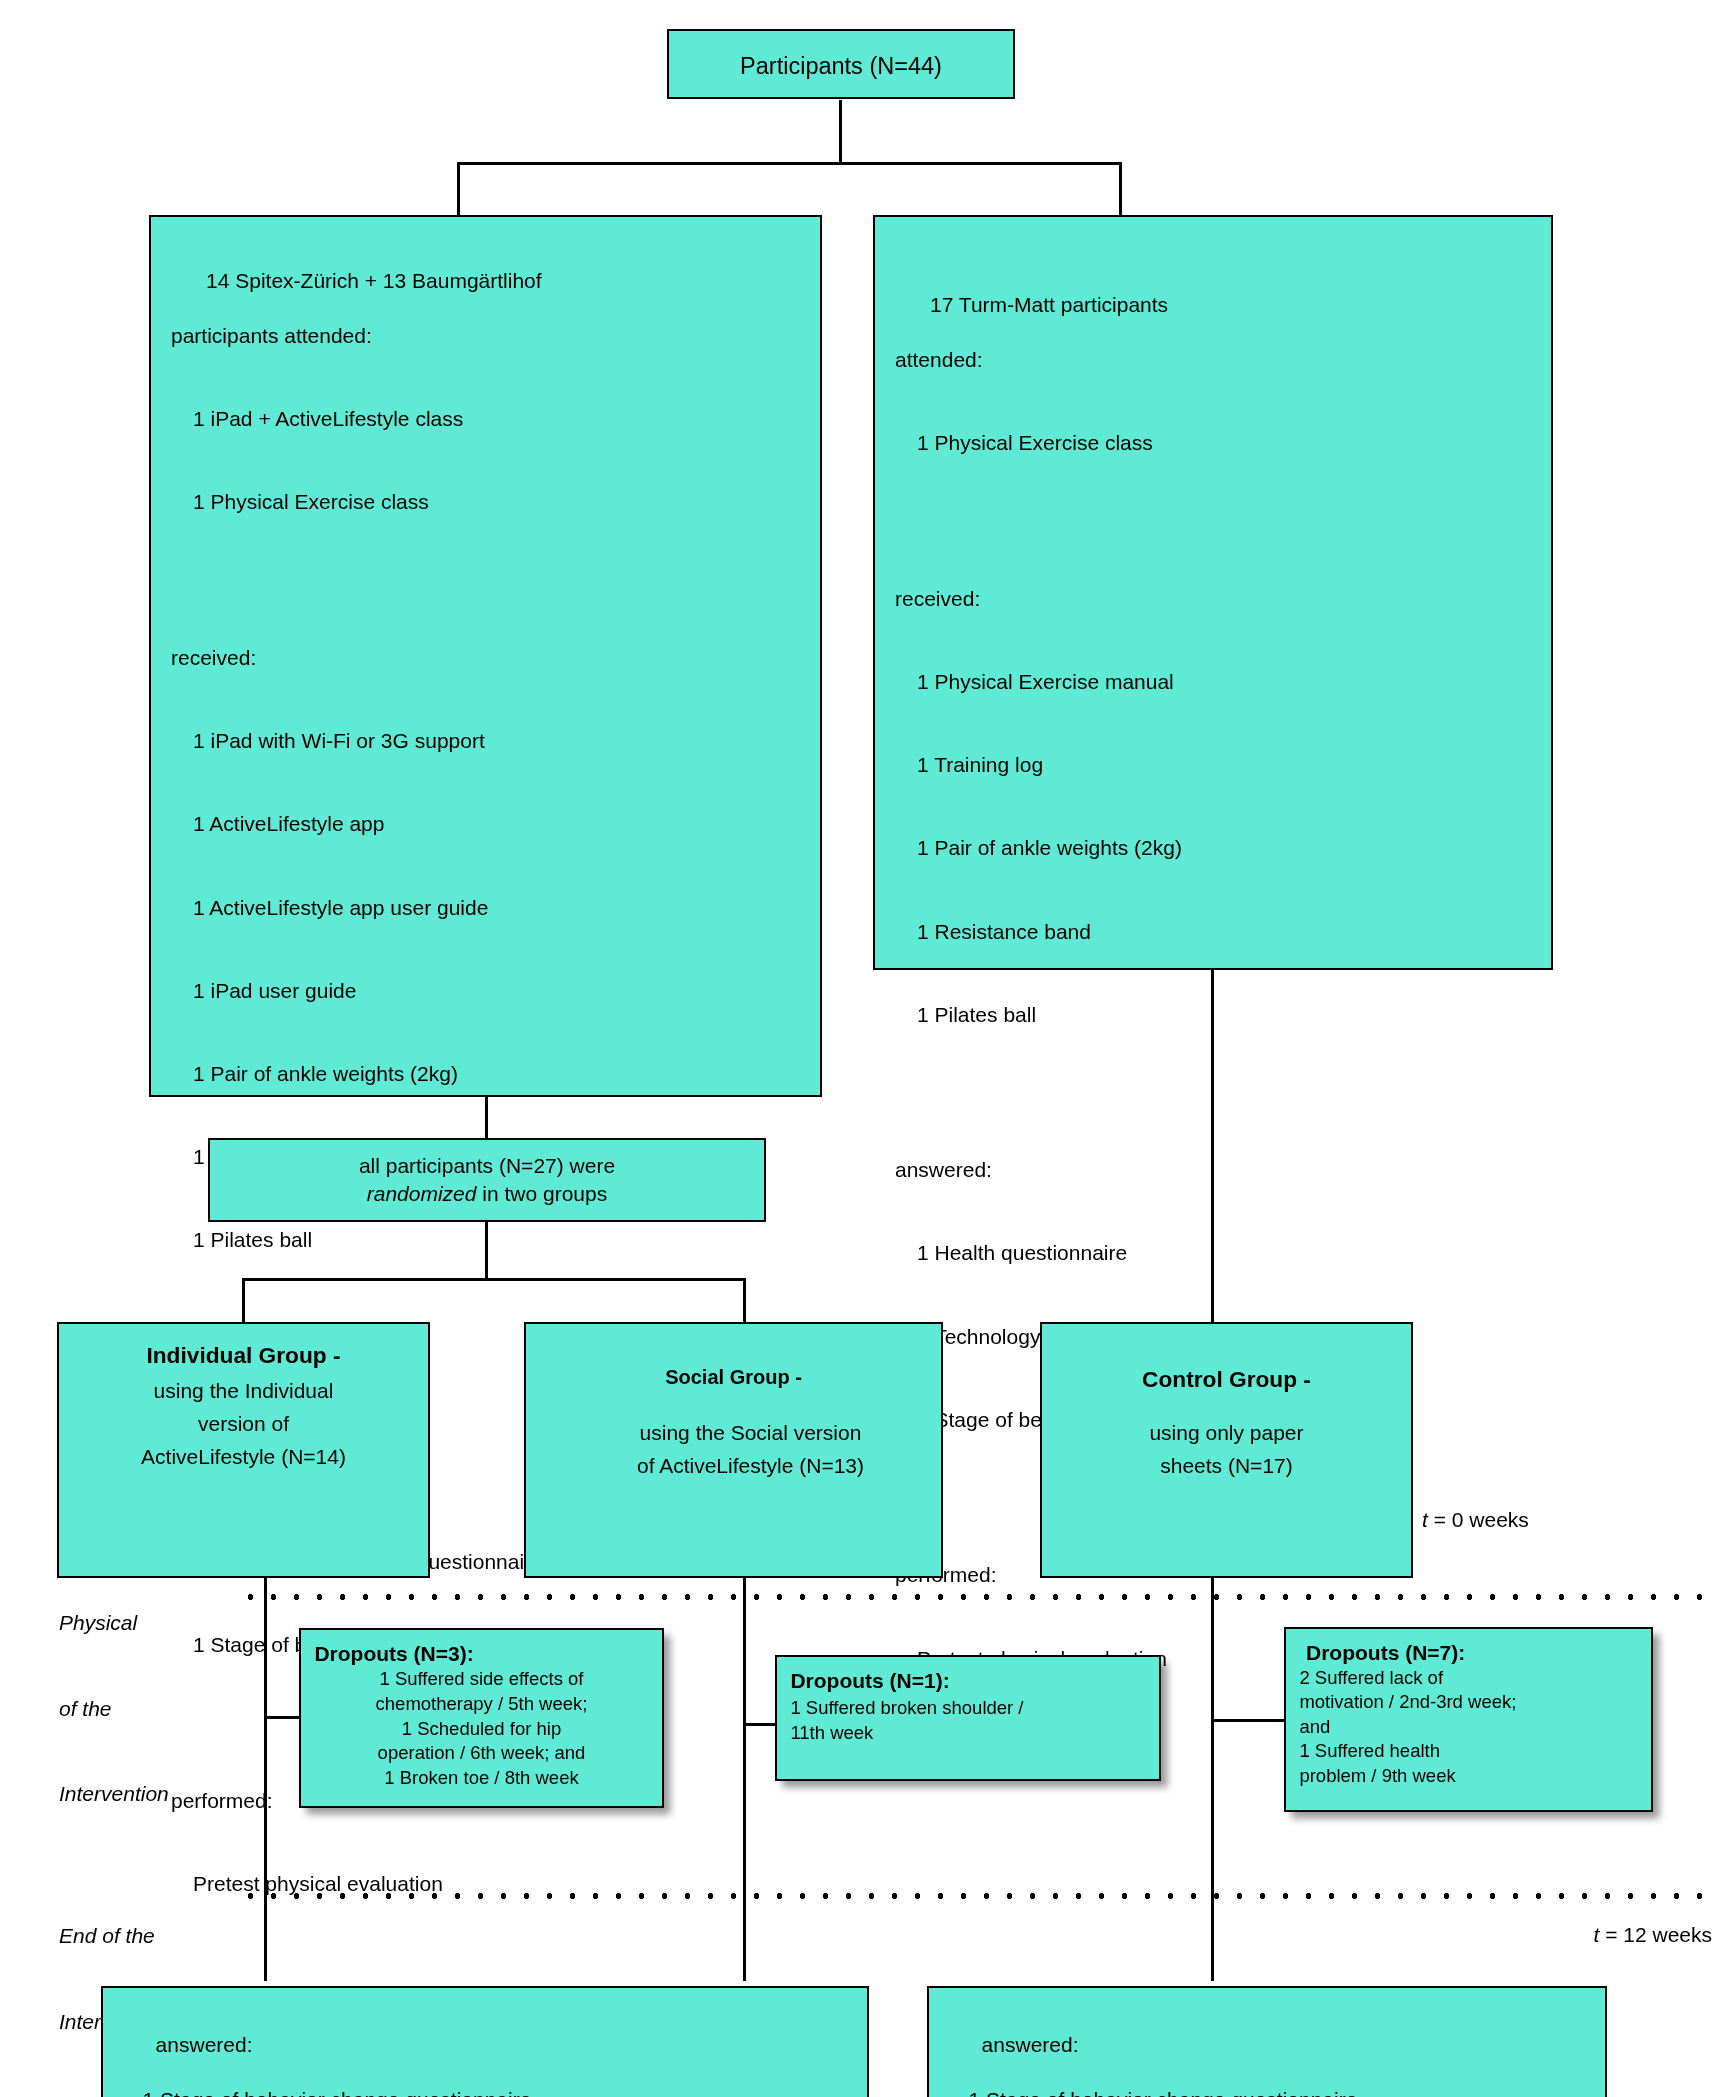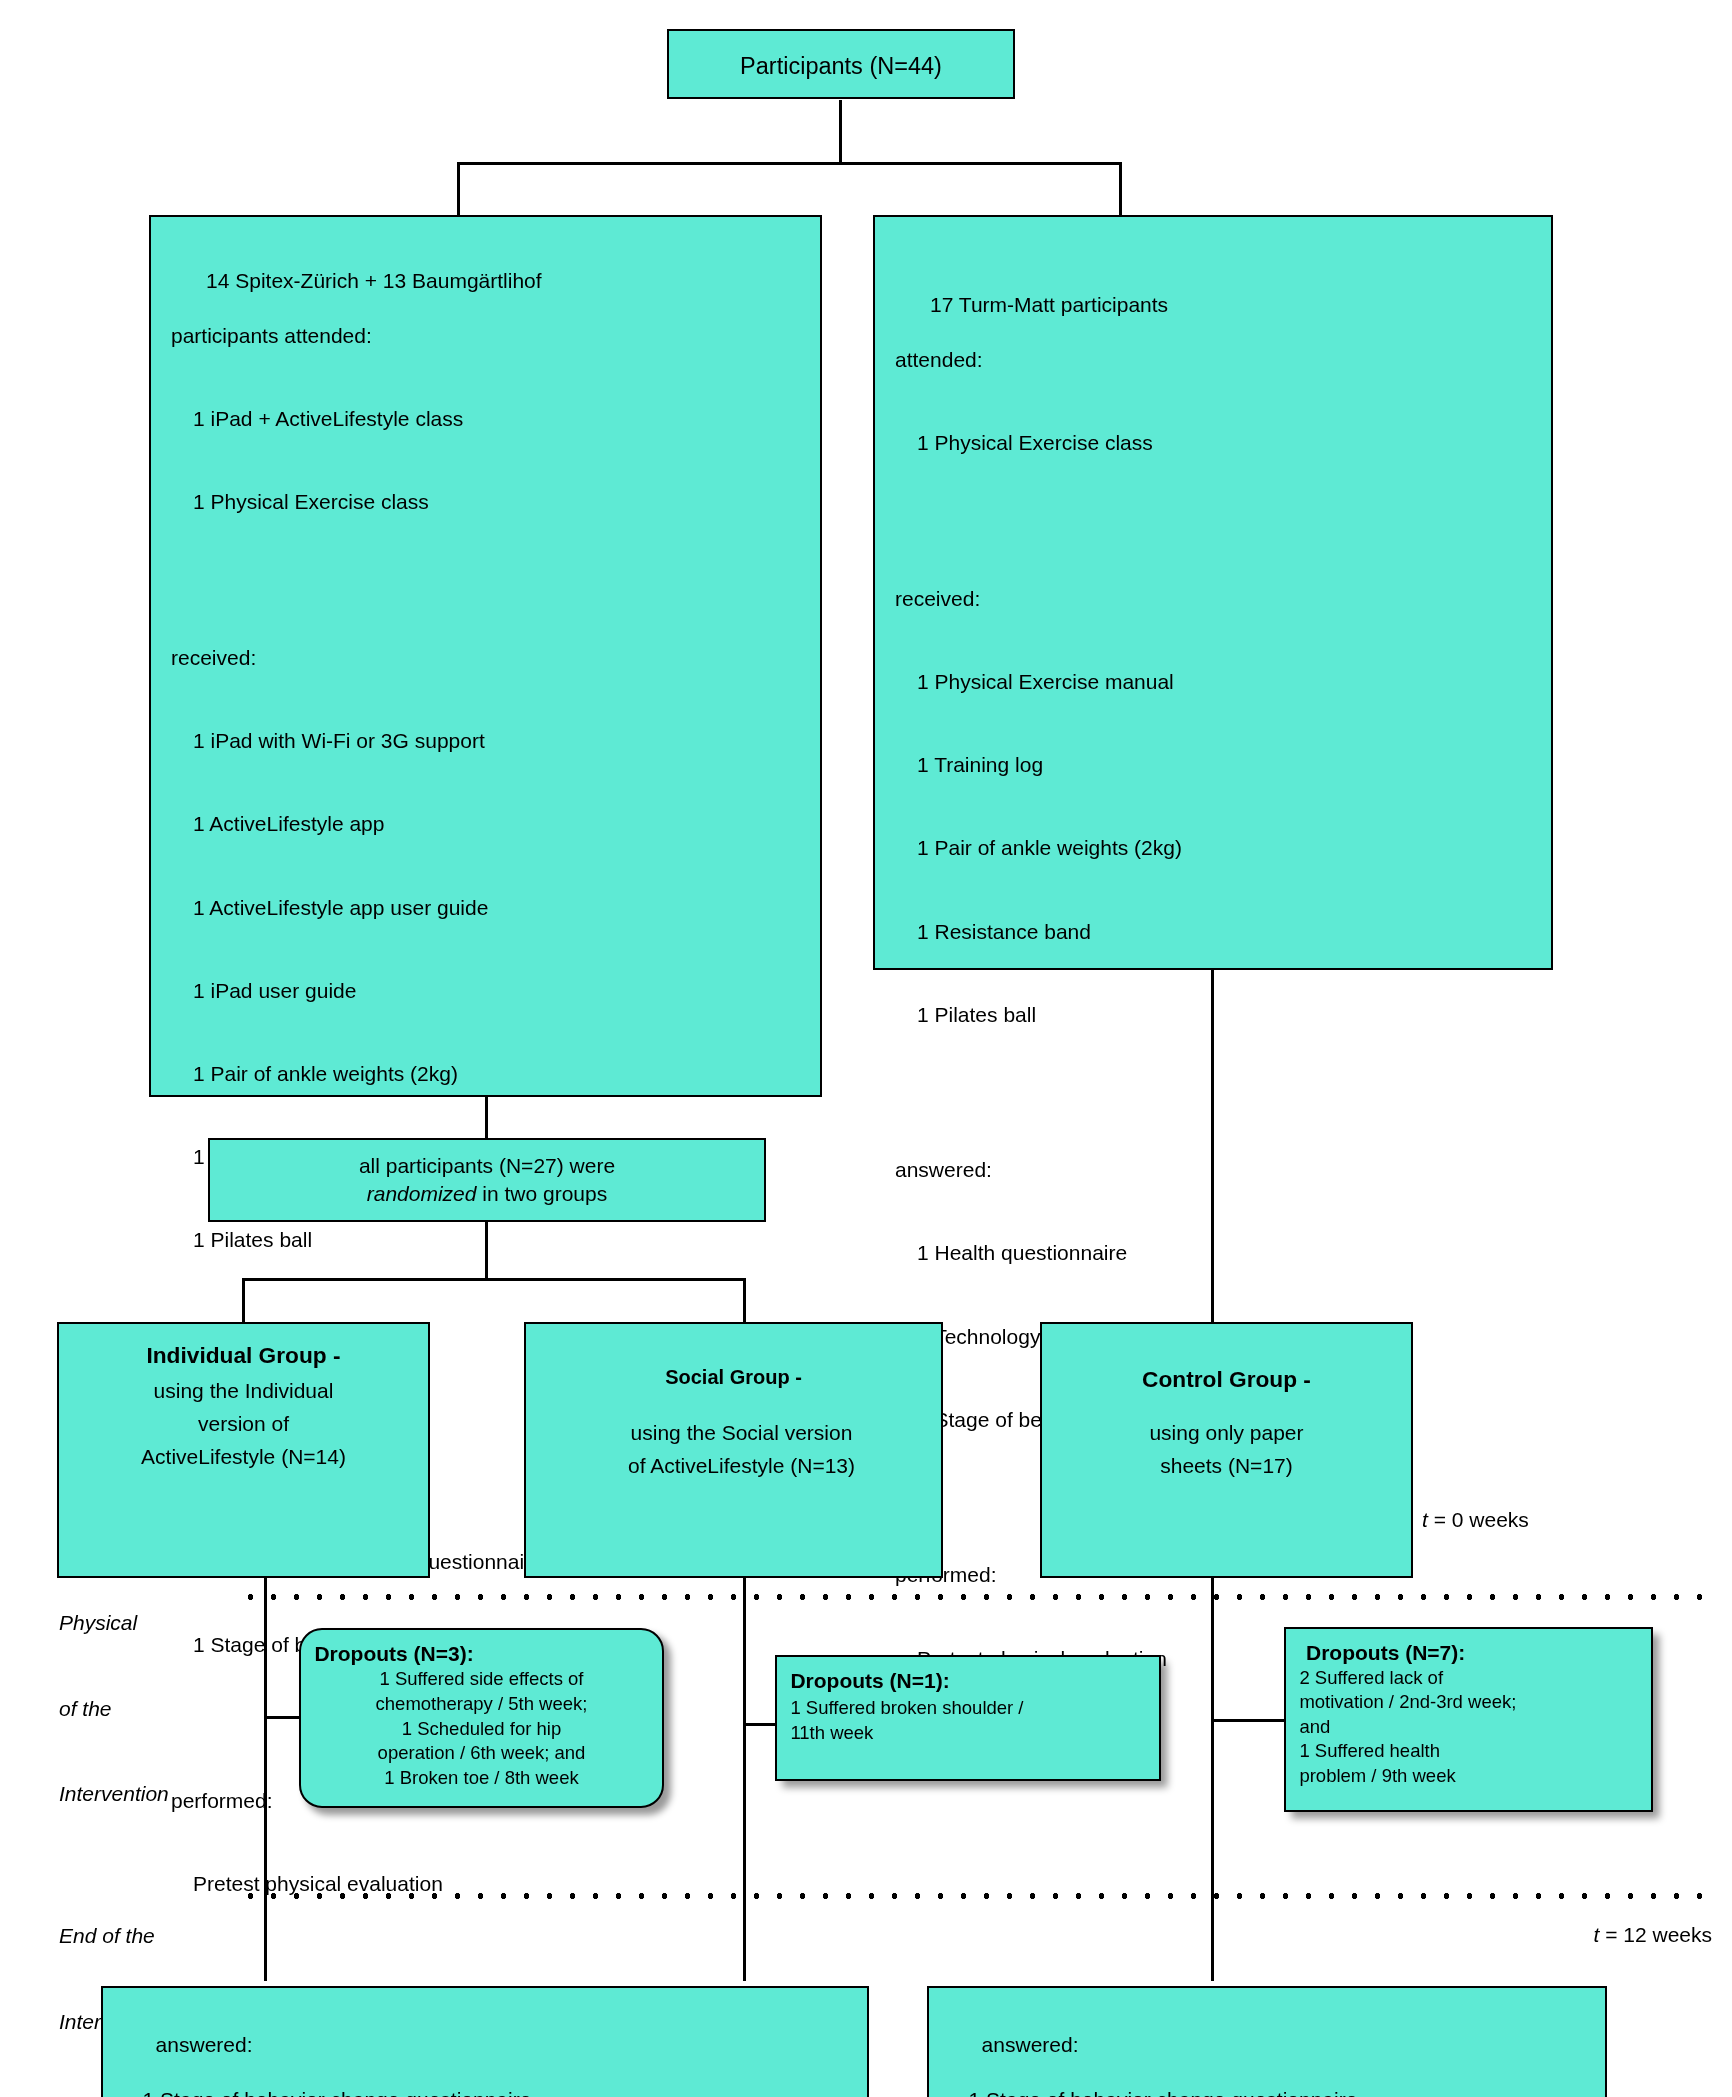--- a/index.html
+++ b/index.html
@@ -110,21 +110,21 @@
     <div class="ctr bold" style="left:0;top:16px;width:100%;font-size:22.7px;">Individual Group -</div>
     <div class="ctr" style="left:0;top:51px;width:100%;line-height:1.56;">
       <div>using the Individual</div>
       <div>version of</div>
       <div>ActiveLifestyle (N=14)</div>
     </div>
   </div>
 
   <div class="box" style="left:524px;top:1322px;width:419px;height:256px;">
     <div class="ctr bold" style="left:0;top:40px;width:100%;font-size:20px;">Social Group -</div>
-    <div class="ctr" style="left:8px;top:93px;width:100%;line-height:1.56;">
+    <div class="ctr" style="left:17px;top:93px;width:100%;line-height:1.56;">
       <div>using the Social version</div>
       <div>of ActiveLifestyle (N=13)</div>
     </div>
   </div>
 
   <div class="box" style="left:1040px;top:1322px;width:373px;height:256px;">
     <div class="ctr bold" style="left:0;top:40px;width:100%;font-size:22.7px;">Control  Group -</div>
     <div class="ctr" style="left:0;top:93px;width:100%;line-height:1.56;">
       <div>using only paper</div>
       <div>sheets  (N=17)</div>
@@ -140,21 +140,21 @@
   </div>
 
   <div class="txt ital" style="left:59px;top:1552px;font-size:21px;line-height:1.36;">
     <div>Physical</div>
     <div>of the</div>
     <div>Intervention</div>
   </div>
 
   <div class="dots" style="left:239px;top:1594px;width:1477px;"></div>
 
-  <div class="box shadow" style="left:299px;top:1628px;width:365px;height:180px;border-radius:23px;">
+  <div class="box shadow" style="left:299px;top:1628px;width:365px;height:180px;">
     <div class="ctr bold" style="left:13.4px;top:10px;width:auto;text-align:left;font-size:21px;">Dropouts (N=3):</div>
     <div class="ctr" style="left:0;top:37px;width:100%;font-size:18.5px;line-height:1.34;">
       <div>1 Suffered side effects of</div>
       <div>chemotherapy / 5th week;</div>
       <div>1 Scheduled for hip</div>
       <div>operation / 6th week; and</div>
       <div>1 Broken toe / 8th week</div>
     </div>
   </div>
   <div class="line" style="left:264px;top:1716px;width:37px;height:2.5px;"></div>

